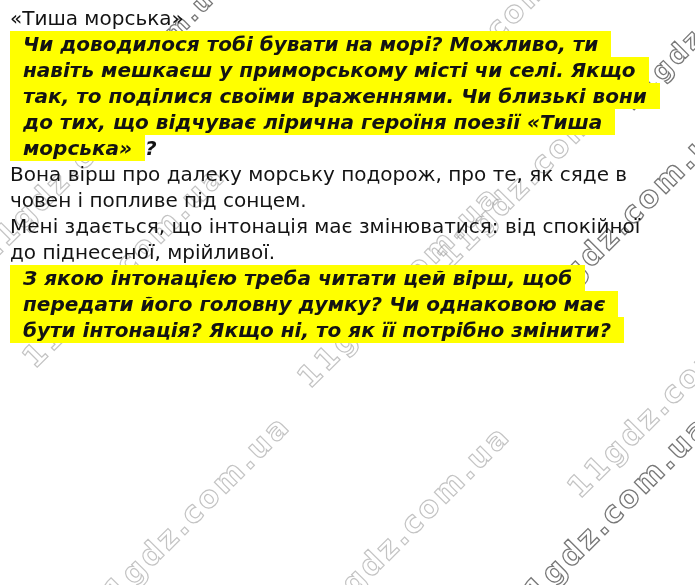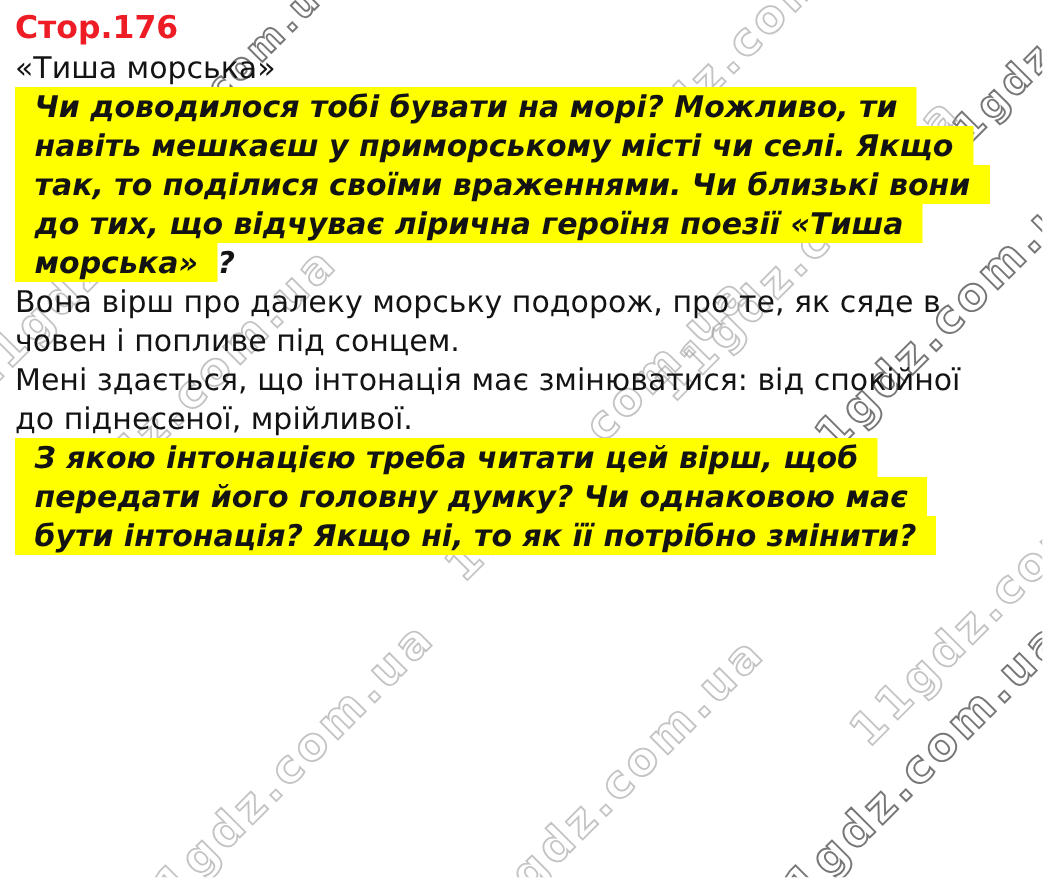--- a/index.html
+++ b/index.html
@@ -80,21 +80,20 @@
     <span class="wm w7">11gdz.com.ua</span>
     <span class="wm w8">11gdz.com.ua</span>
     <span class="wm w9">11gdz.com.ua</span>
     <span class="wm w10 dark">11gdz.com.ua</span>
     <span class="wm w11">11gdz.com.ua</span>
     <span class="wm w12">11gdz.com.ua</span>
   </div>
 
   <div class="content">
 
-    <div class="page-header">Стор.176</div>
 
     <div class="para">«Тиша морська»</div>
 
     <p class="para"><span class="hl">Чи доводилося тобі бувати на морі? Можливо, ти навіть мешкаєш у приморському місті чи селі. Якщо так, то поділися своїми враженнями. Чи близькі вони до тих, що відчуває лірична героїня поезії «Тиша морська»</span><span class="tail">?</span></p>
 
 
 
     <p class="para">Вона вірш про далеку морську подорож, про те, як сяде в човен і попливе під сонцем.</p>
 
 

